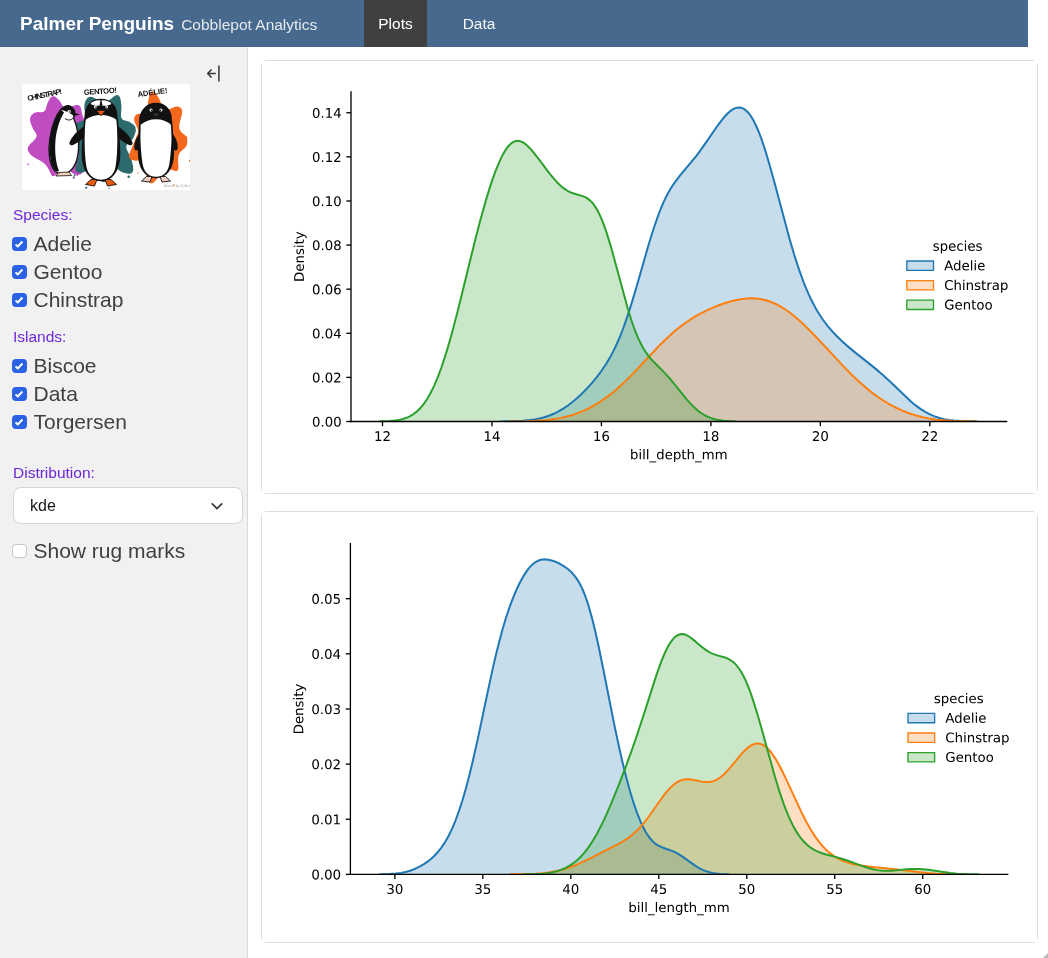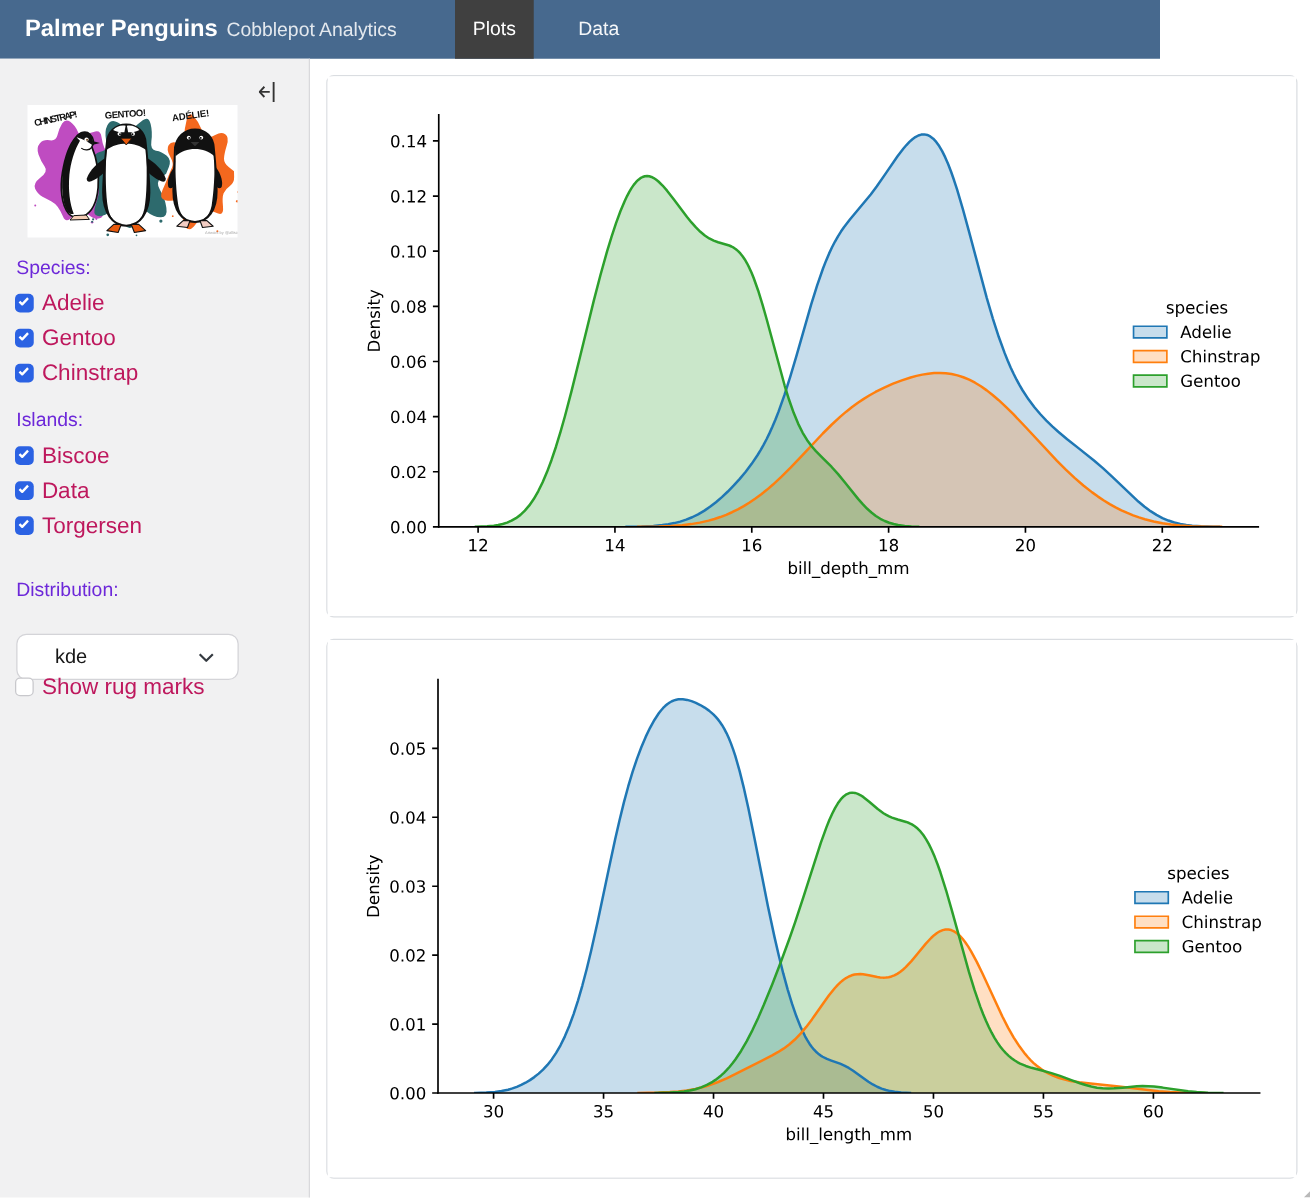--- a/index.html
+++ b/index.html
@@ -1,29 +1,29 @@
 <!DOCTYPE html>
 <html><head><meta charset="utf-8"><style>
 * { margin:0; padding:0; box-sizing:border-box; }
 html,body { width:1048px; height:958px; font-family:"Liberation Sans",sans-serif; background:#fff; overflow:hidden; }
-#navbar { position:absolute; left:0; top:0; width:928px; height:47px; background:#47698e; }
+#navbar { position:absolute; left:0; top:0; width:1028px; height:47px; background:#47698e; }
 #brand { position:absolute; left:20px; top:0; height:47px; line-height:47px; color:#fff; font-size:19px; font-weight:600; white-space:nowrap; }
 #brand small { font-size:15.5px; font-weight:400; color:rgba(255,255,255,.85); margin-left:7px; }
 .navtab { position:absolute; top:0; height:47px; line-height:47px; color:rgba(255,255,255,.95); font-size:15.5px; text-align:center; }
 #tab1 { left:364px; width:63px; background:#404040; color:#fff; }
 #tab2 { left:427px; width:64px;margin-left:20px; }
 #sidebar { position:absolute; left:0; top:47px; width:248px; height:911px; background:#f1f1f2; border-right:1px solid #d9d9dc; }
 #collapse { position:absolute; left:207px; top:18px; width:13px; height:17px; }
 #art { position:absolute; left:22px; top:37px; width:168px; height:106px; background:#fff; }
 .sblabel { position:absolute; left:13px; font-size:15.5px; color:#6d28d9; }
 .cbrow { position:absolute; left:12px; height:16px; }
 .cb { display:inline-block; width:14.5px; height:14.5px; background:#2b62e3; border-radius:4px; vertical-align:middle; text-align:center; line-height:13px; }
 .cb.off { background:#fff; border:1px solid #c8c8cc; }
-.cblab { margin-left:7px; font-size:18px; color:#be185d; vertical-align:middle; }
-#select { position:absolute; left:13px; top:460px; width:178px; height:37px; background:#fff; border:1px solid #d4d4d8; border-radius:8px; font-size:16px; color:#171717; line-height:35px; padding-left:30px; }
+.cblab { margin-left:7px; font-size:21px; color:#404040; vertical-align:middle; }
+#select { position:absolute; left:13px; top:440px; width:230px; height:37px; background:#fff; border:1px solid #d4d4d8; border-radius:8px; font-size:16px; color:#171717; line-height:35px; padding-left:16px; }
 #select svg { position:absolute; right:18px; top:11px; }
 #learn { position:absolute; left:13px; top:551px; width:196px; font-size:15px; line-height:21px; color:#171717; }
 #learn a { color:#2b5fe6; text-decoration:underline; }
 .card { position:absolute; left:261px; width:777px; background:#fff; border:1px solid #dadde1; border-radius:6px; }
 #card1 { top:60px; height:434px; }
 #card2 { top:511px; height:432px; }
 #grip { position:absolute; left:1043px; top:952px; width:6px; height:6px; }
 </style></head>
 <body>
 <div id="navbar">

